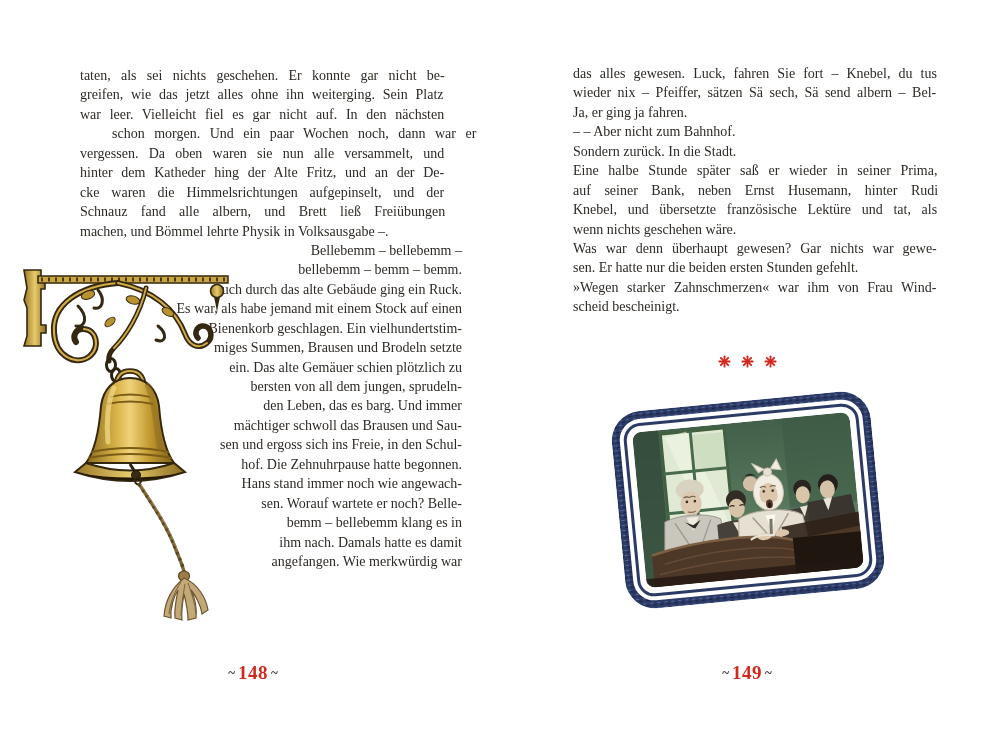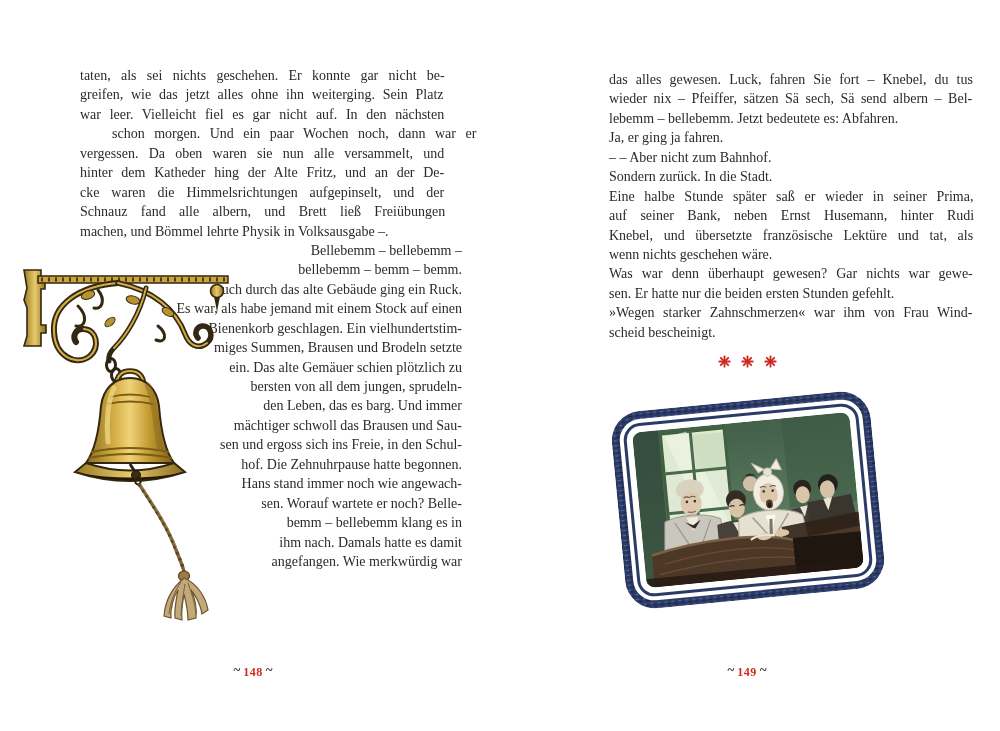--- a/index.html
+++ b/index.html
@@ -9,21 +9,21 @@
   }
   .page-lines{position:absolute;width:382px;}
   .line{height:19.45px;line-height:19.45px;font-size:14px;white-space:nowrap;}
   .line.r{text-align:right;}
   .line.l{text-align:left;}
   .line.j{text-align:left;}
   .pagenum{position:absolute;top:662px;text-align:center;}
   #pn-left{left:80px;width:346px;}
   #pn-right{left:573px;width:348px;}
   .pagenum .tilde{color:#45403a;font-size:13px;vertical-align:2px;padding:0 3px;font-weight:bold;}
-  .pagenum .num{color:#cf2a1c;font-size:12px;font-weight:bold;letter-spacing:0.5px;}
+  .pagenum .num{color:#cf2a1c;font-size:19px;font-weight:bold;letter-spacing:0.5px;}
   #separator{position:absolute;left:573px;top:355px;width:348px;display:flex;justify-content:center;gap:10px;}
   #bell{position:absolute;left:18px;top:266px;}
   #photo-rot{position:absolute;left:748px;top:500px;transform:translate(-50%,-50%) rotate(-5.5deg);}
   .frame-outer{
     padding:8px;border-radius:30px;
     background:
       radial-gradient(#55689f 1px, transparent 1.4px) 0 0/7px 5px,
       radial-gradient(#16203f 1px, transparent 1.4px) 3px 2px/7px 5px,
       #2c3a66;
   }
@@ -58,24 +58,23 @@
       <div class="line r"><span>mächtiger schwoll das Brausen und Sau-</span></div>
       <div class="line r"><span>sen und ergoss sich ins Freie, in den Schul-</span></div>
       <div class="line r"><span>hof. Die Zehnuhrpause hatte begonnen.</span></div>
       <div class="line r"><span>Hans stand immer noch wie angewach-</span></div>
       <div class="line r"><span>sen. Worauf wartete er noch? Belle-</span></div>
       <div class="line r"><span>bemm – bellebemm klang es in</span></div>
       <div class="line r"><span>ihm nach. Damals hatte es damit</span></div>
       <div class="line r"><span>angefangen. Wie merkwürdig war</span></div>
     </div>
 
-  <div id="right-text" class="page-lines" style="left:573px;top:70px;margin-left:36px;">
+  <div id="right-text" class="page-lines" style="left:573px;top:64px;">
       <div class="line j"><span style="word-spacing: 4.54688px;">das alles gewesen. Luck, fahren Sie fort – Knebel, du tus</span></div>
       <div class="line j"><span style="word-spacing: 3.01705px;">wieder nix – Pfeiffer, sätzen Sä sech, Sä send albern – Bel-</span></div>
-      <div class="line l"><span>lebemm – bellebemm. Jetzt bedeutete es: Abfahren.</span></div>
       <div class="line l"><span>Ja, er ging ja fahren.</span></div>
       <div class="line l"><span>– – Aber nicht zum Bahnhof.</span></div>
       <div class="line l"><span>Sondern zurück. In die Stadt.</span></div>
       <div class="line j"><span style="word-spacing: 6.19444px;">Eine halbe Stunde später saß er wieder in seiner Prima,</span></div>
       <div class="line j"><span style="word-spacing: 10.0156px;">auf seiner Bank, neben Ernst Husemann, hinter Rudi</span></div>
       <div class="line j"><span style="word-spacing: 7.20312px;">Knebel, und übersetzte französische Lektüre und tat, als</span></div>
       <div class="line l"><span>wenn nichts geschehen wäre.</span></div>
       <div class="line j"><span style="word-spacing: 5.47656px;">Was war denn überhaupt gewesen? Gar nichts war gewe-</span></div>
       <div class="line l"><span>sen. Er hatte nur die beiden ersten Stunden gefehlt.</span></div>
       <div class="line j"><span style="word-spacing: 5.02902px;">»Wegen starker Zahnschmerzen« war ihm von Frau Wind-</span></div>

